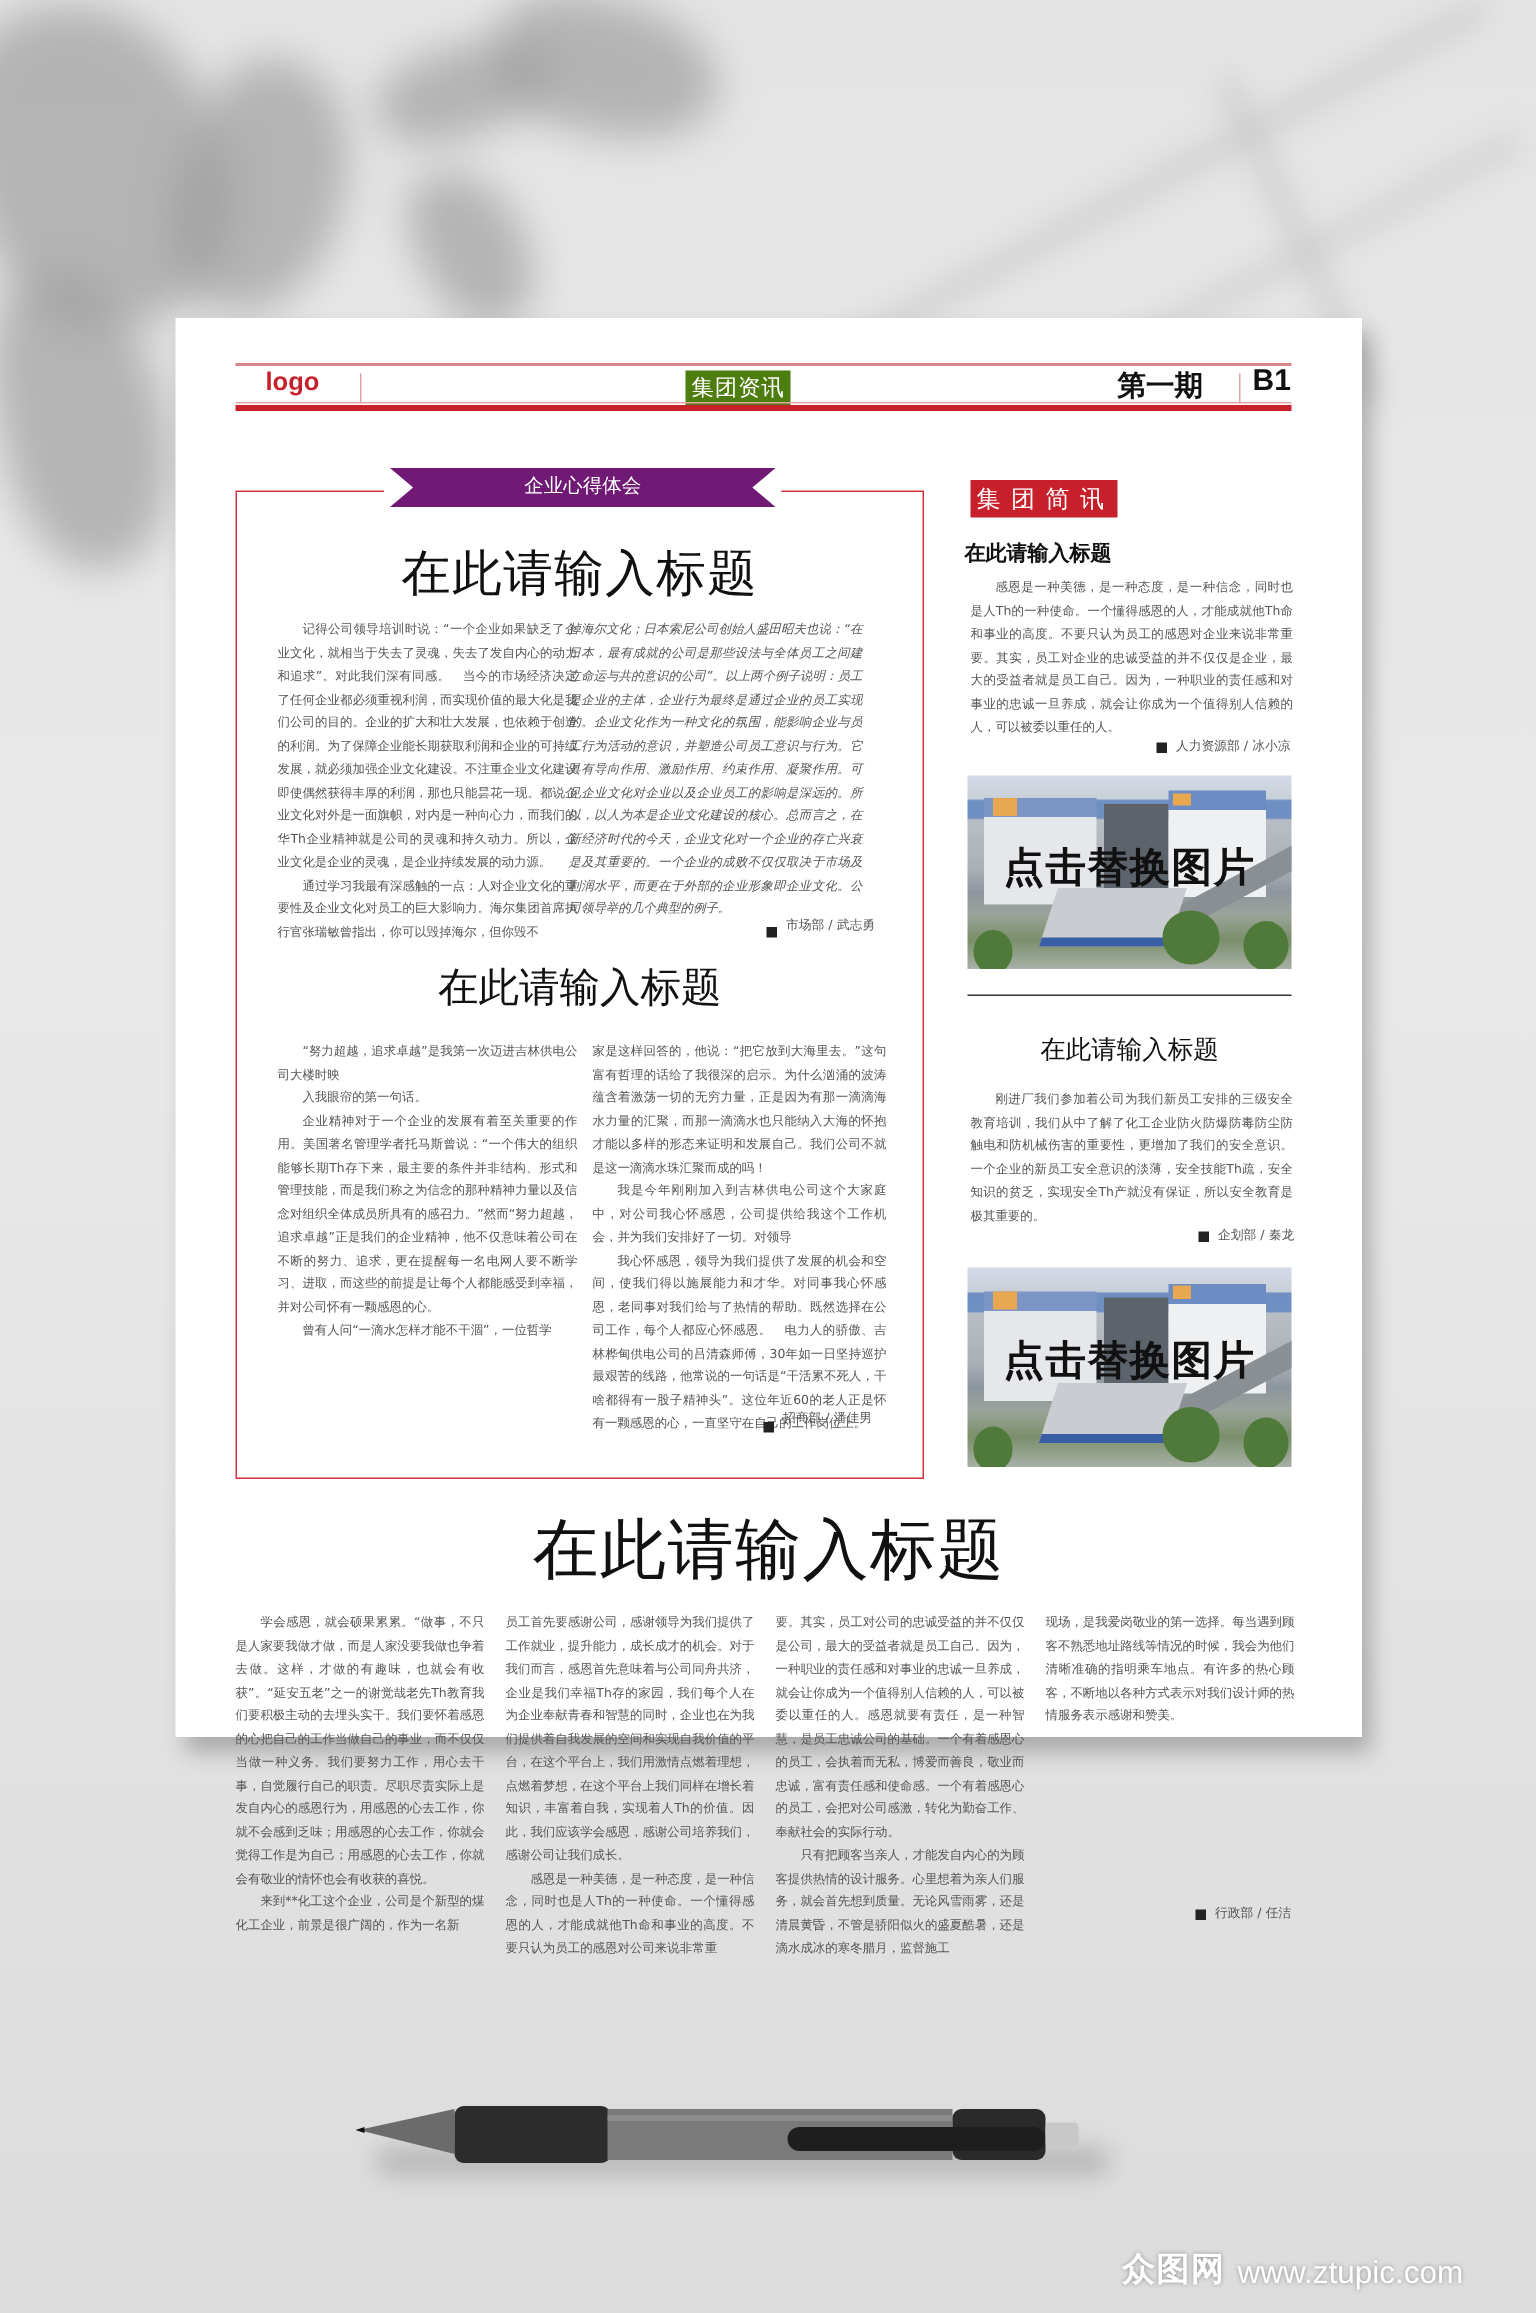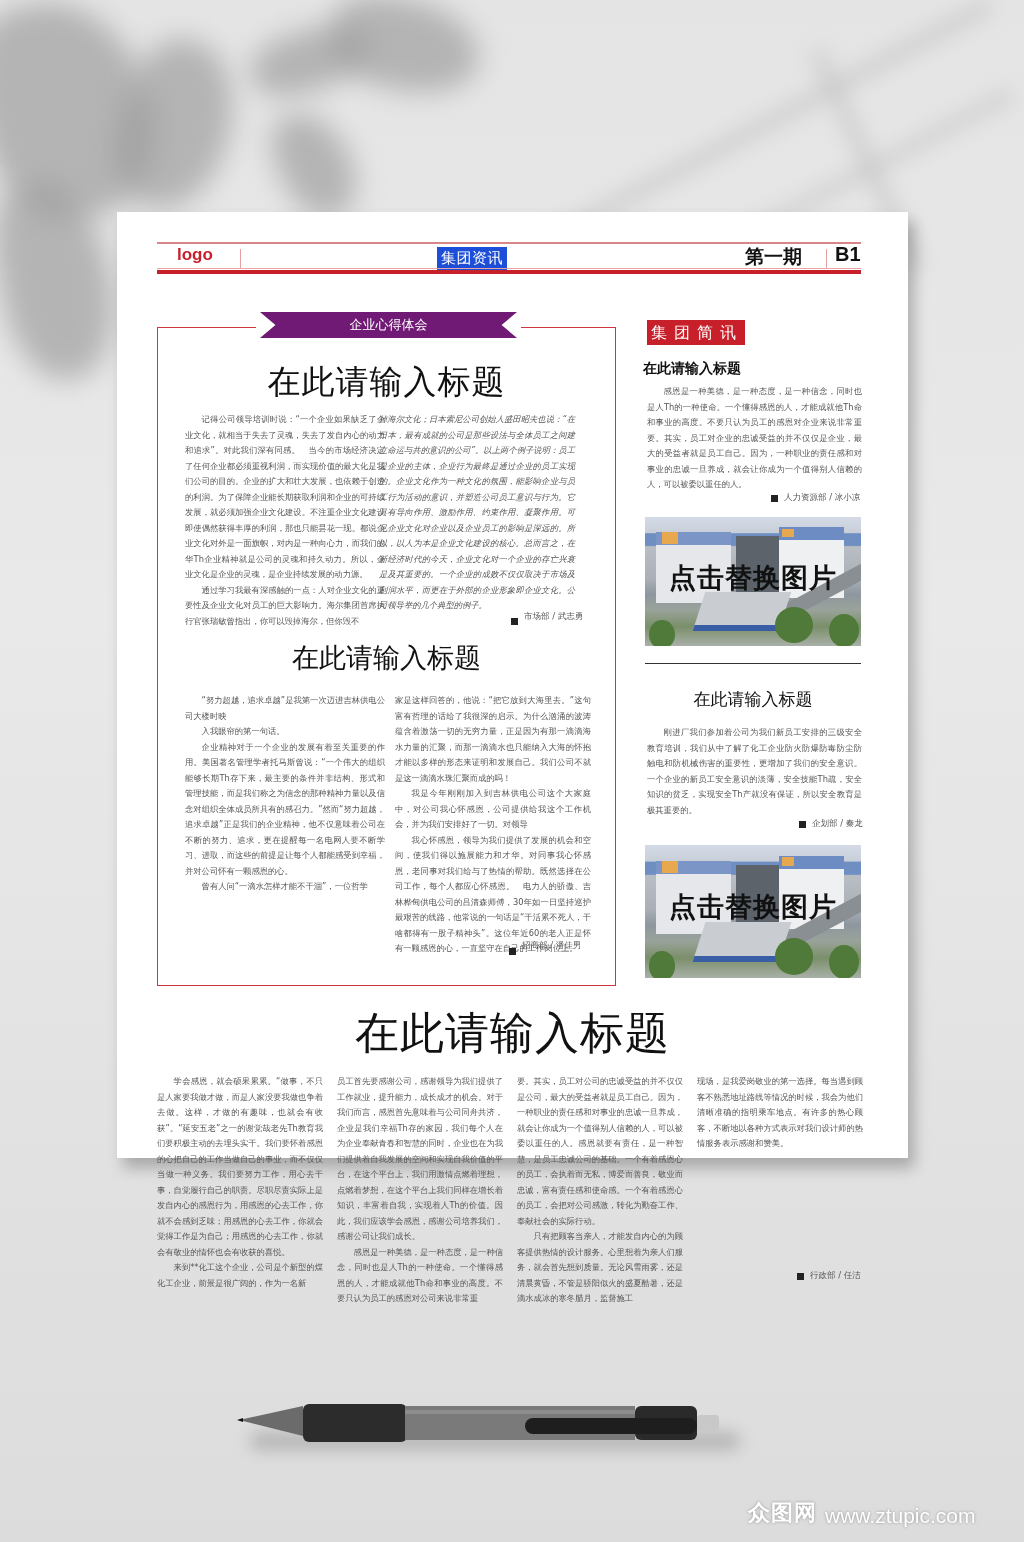--- a/index.html
+++ b/index.html
@@ -23,22 +23,22 @@
     box-shadow: 6px 10px 14px rgba(0,0,0,0.25);
   }
   .abs { position: absolute; }
   
   .mast-top { left: 40px; top: 30px; width: 704px; height: 2px; background: #d9868a; }
   .mast-bottom { left: 40px; top: 58px; width: 704px; height: 4px; background: #c8202a; }
   .mast-bottom2 { left: 40px; top: 56px; width: 704px; height: 1px; background: #e7a3a6; }
   .logo { left: 60px; top: 33px; font-size: 17px; font-weight: bold; color: #c8202a; font-family: "Liberation Sans", sans-serif; }
   .logo-divider { left: 123px; top: 37px; width: 1px; height: 20px; background: #e4a0a3; }
   .section-tag {
-    left: 320px; top: 35px; height: 23px; padding: 0 4px;
-    background: #1d4ed8; color: #fff; font-size: 15px; line-height: 23px; letter-spacing: 0.5px;
+    left: 340px; top: 35px; height: 23px; padding: 0 4px;
+    background: #4d7c0f; color: #fff; font-size: 15px; line-height: 23px; letter-spacing: 0.5px;
   }
   .issue { left: 628px; top: 32px; font-size: 19px; font-weight: bold; color: #111; }
   .issue-divider { left: 709px; top: 37px; width: 1px; height: 20px; background: #e4a0a3; }
   .page-no { left: 718px; top: 31px; font-size: 20px; font-weight: bold; color: #111; font-family: "Liberation Sans", sans-serif; }
 
   
   .feature-box {
     left: 40px; top: 115px; width: 459px; height: 659px;
     border: 1.5px solid #d0353d;
   }

